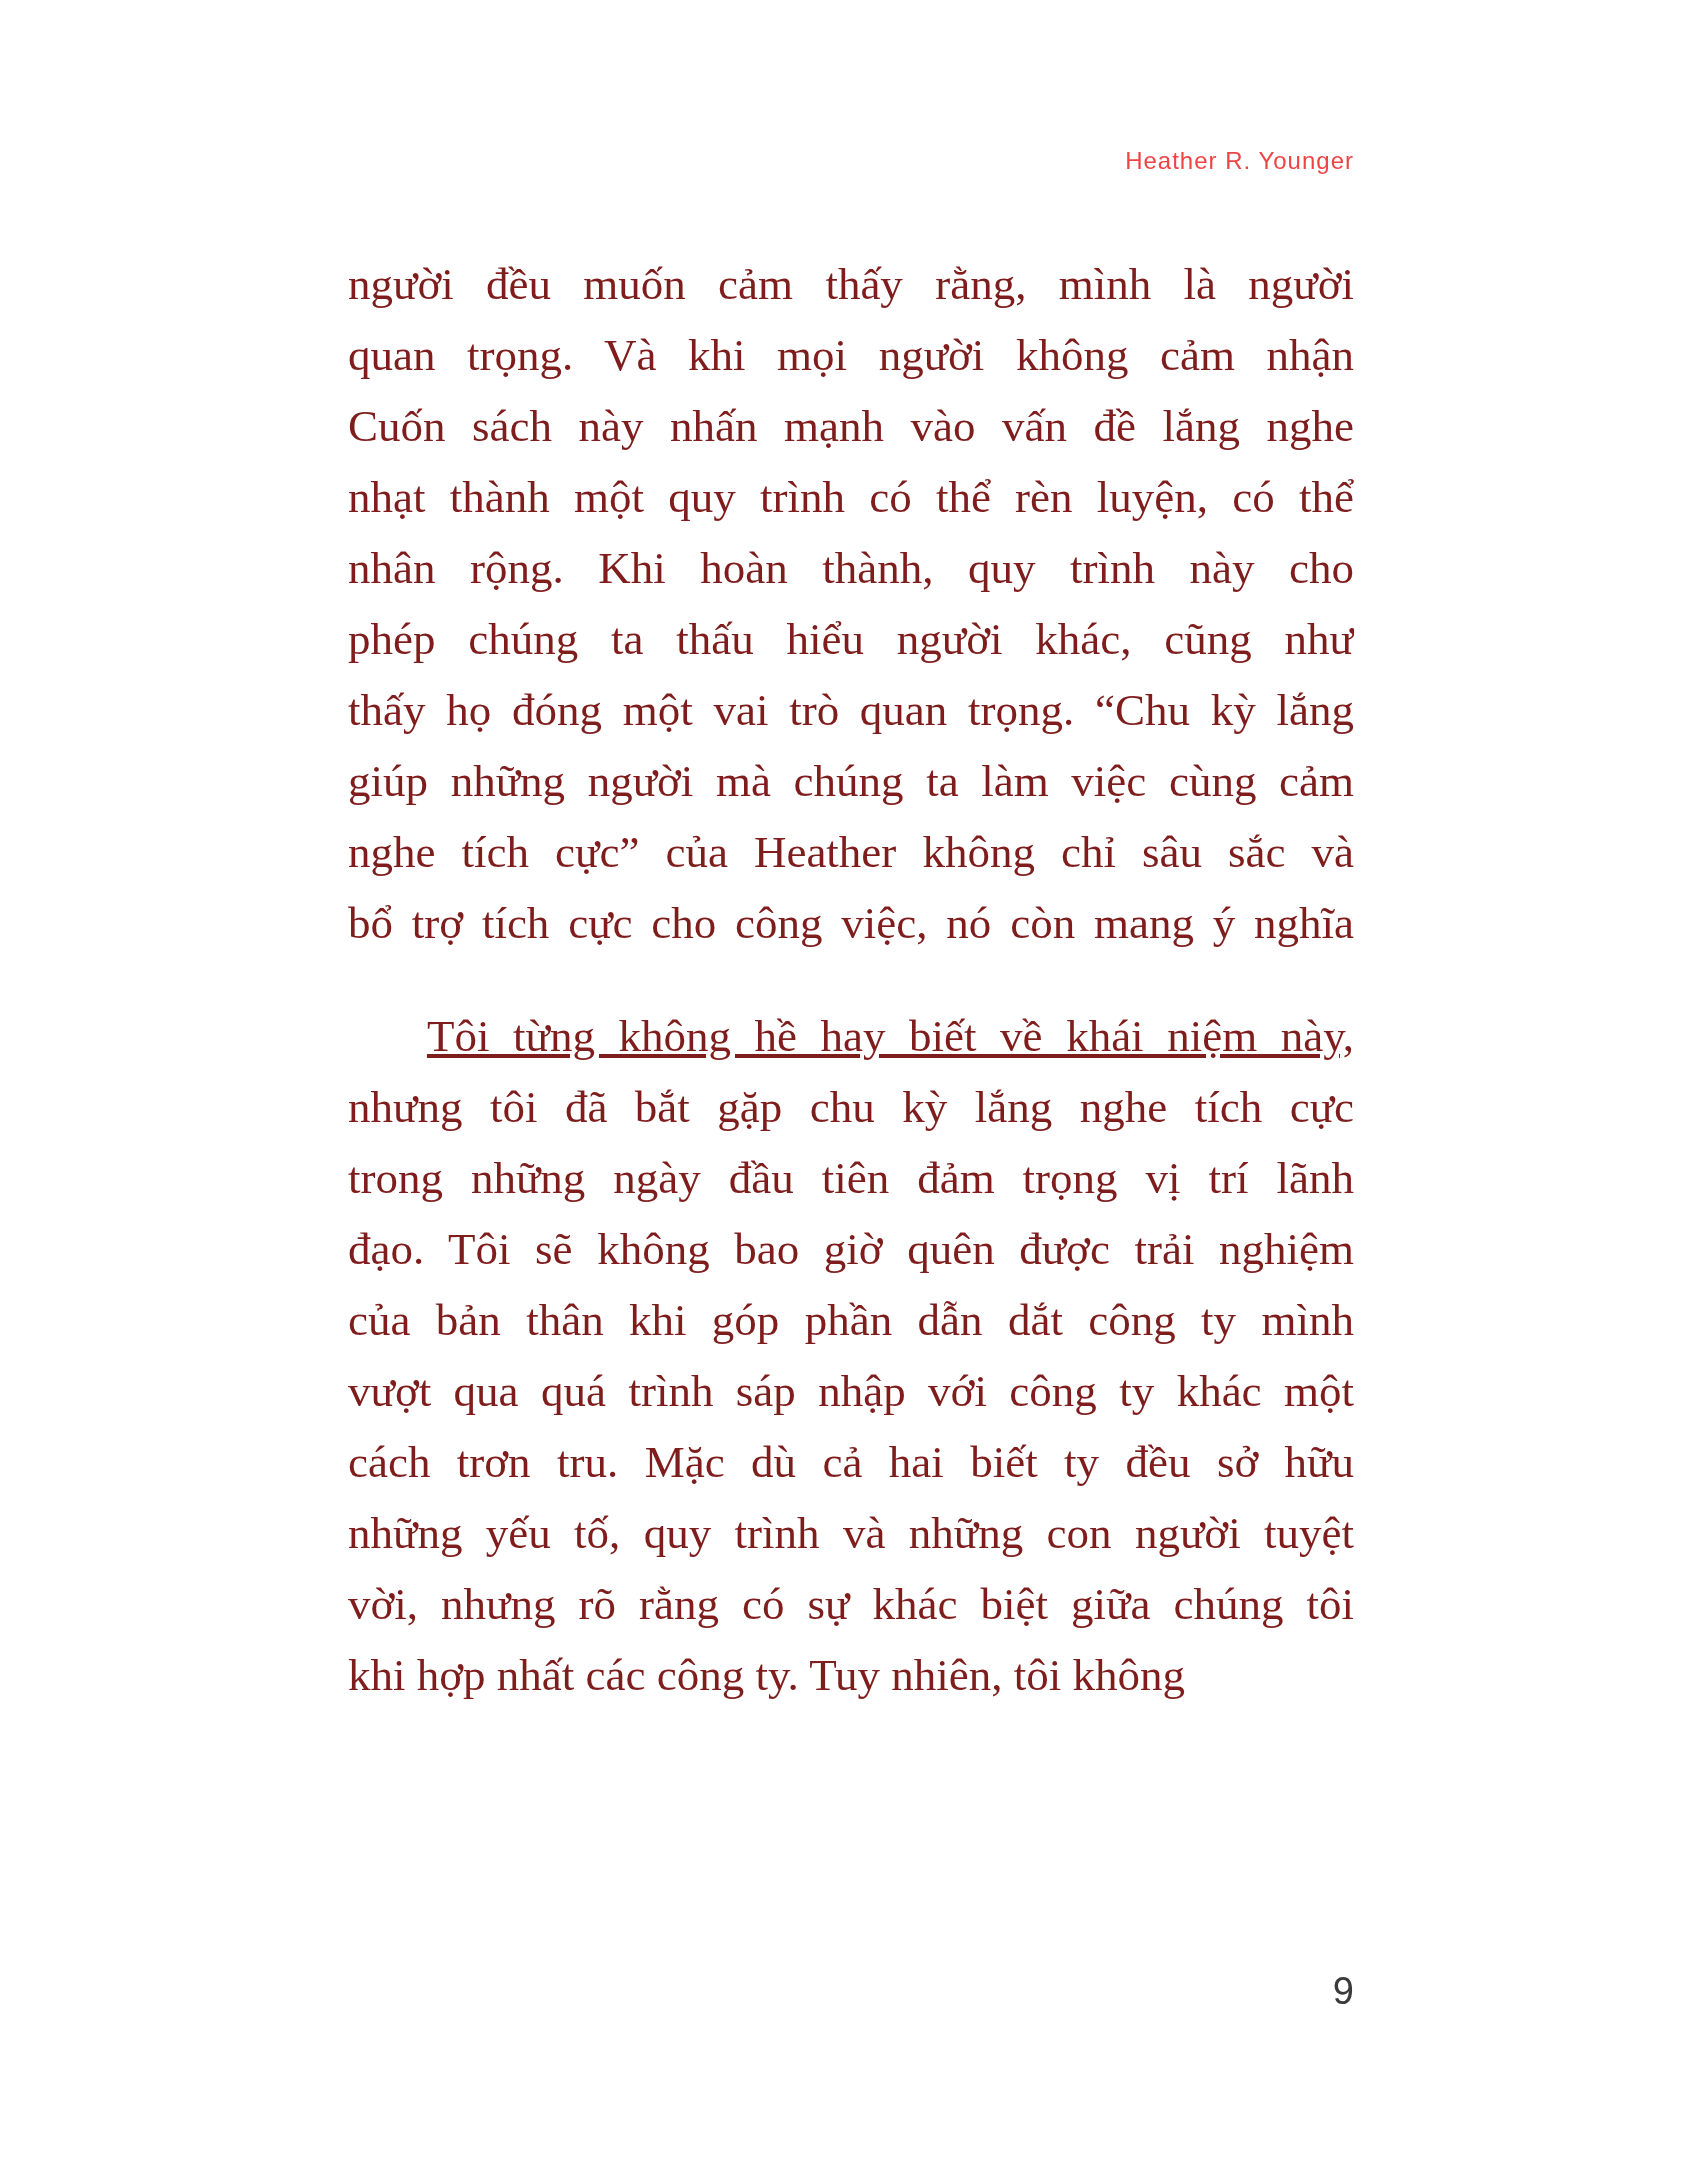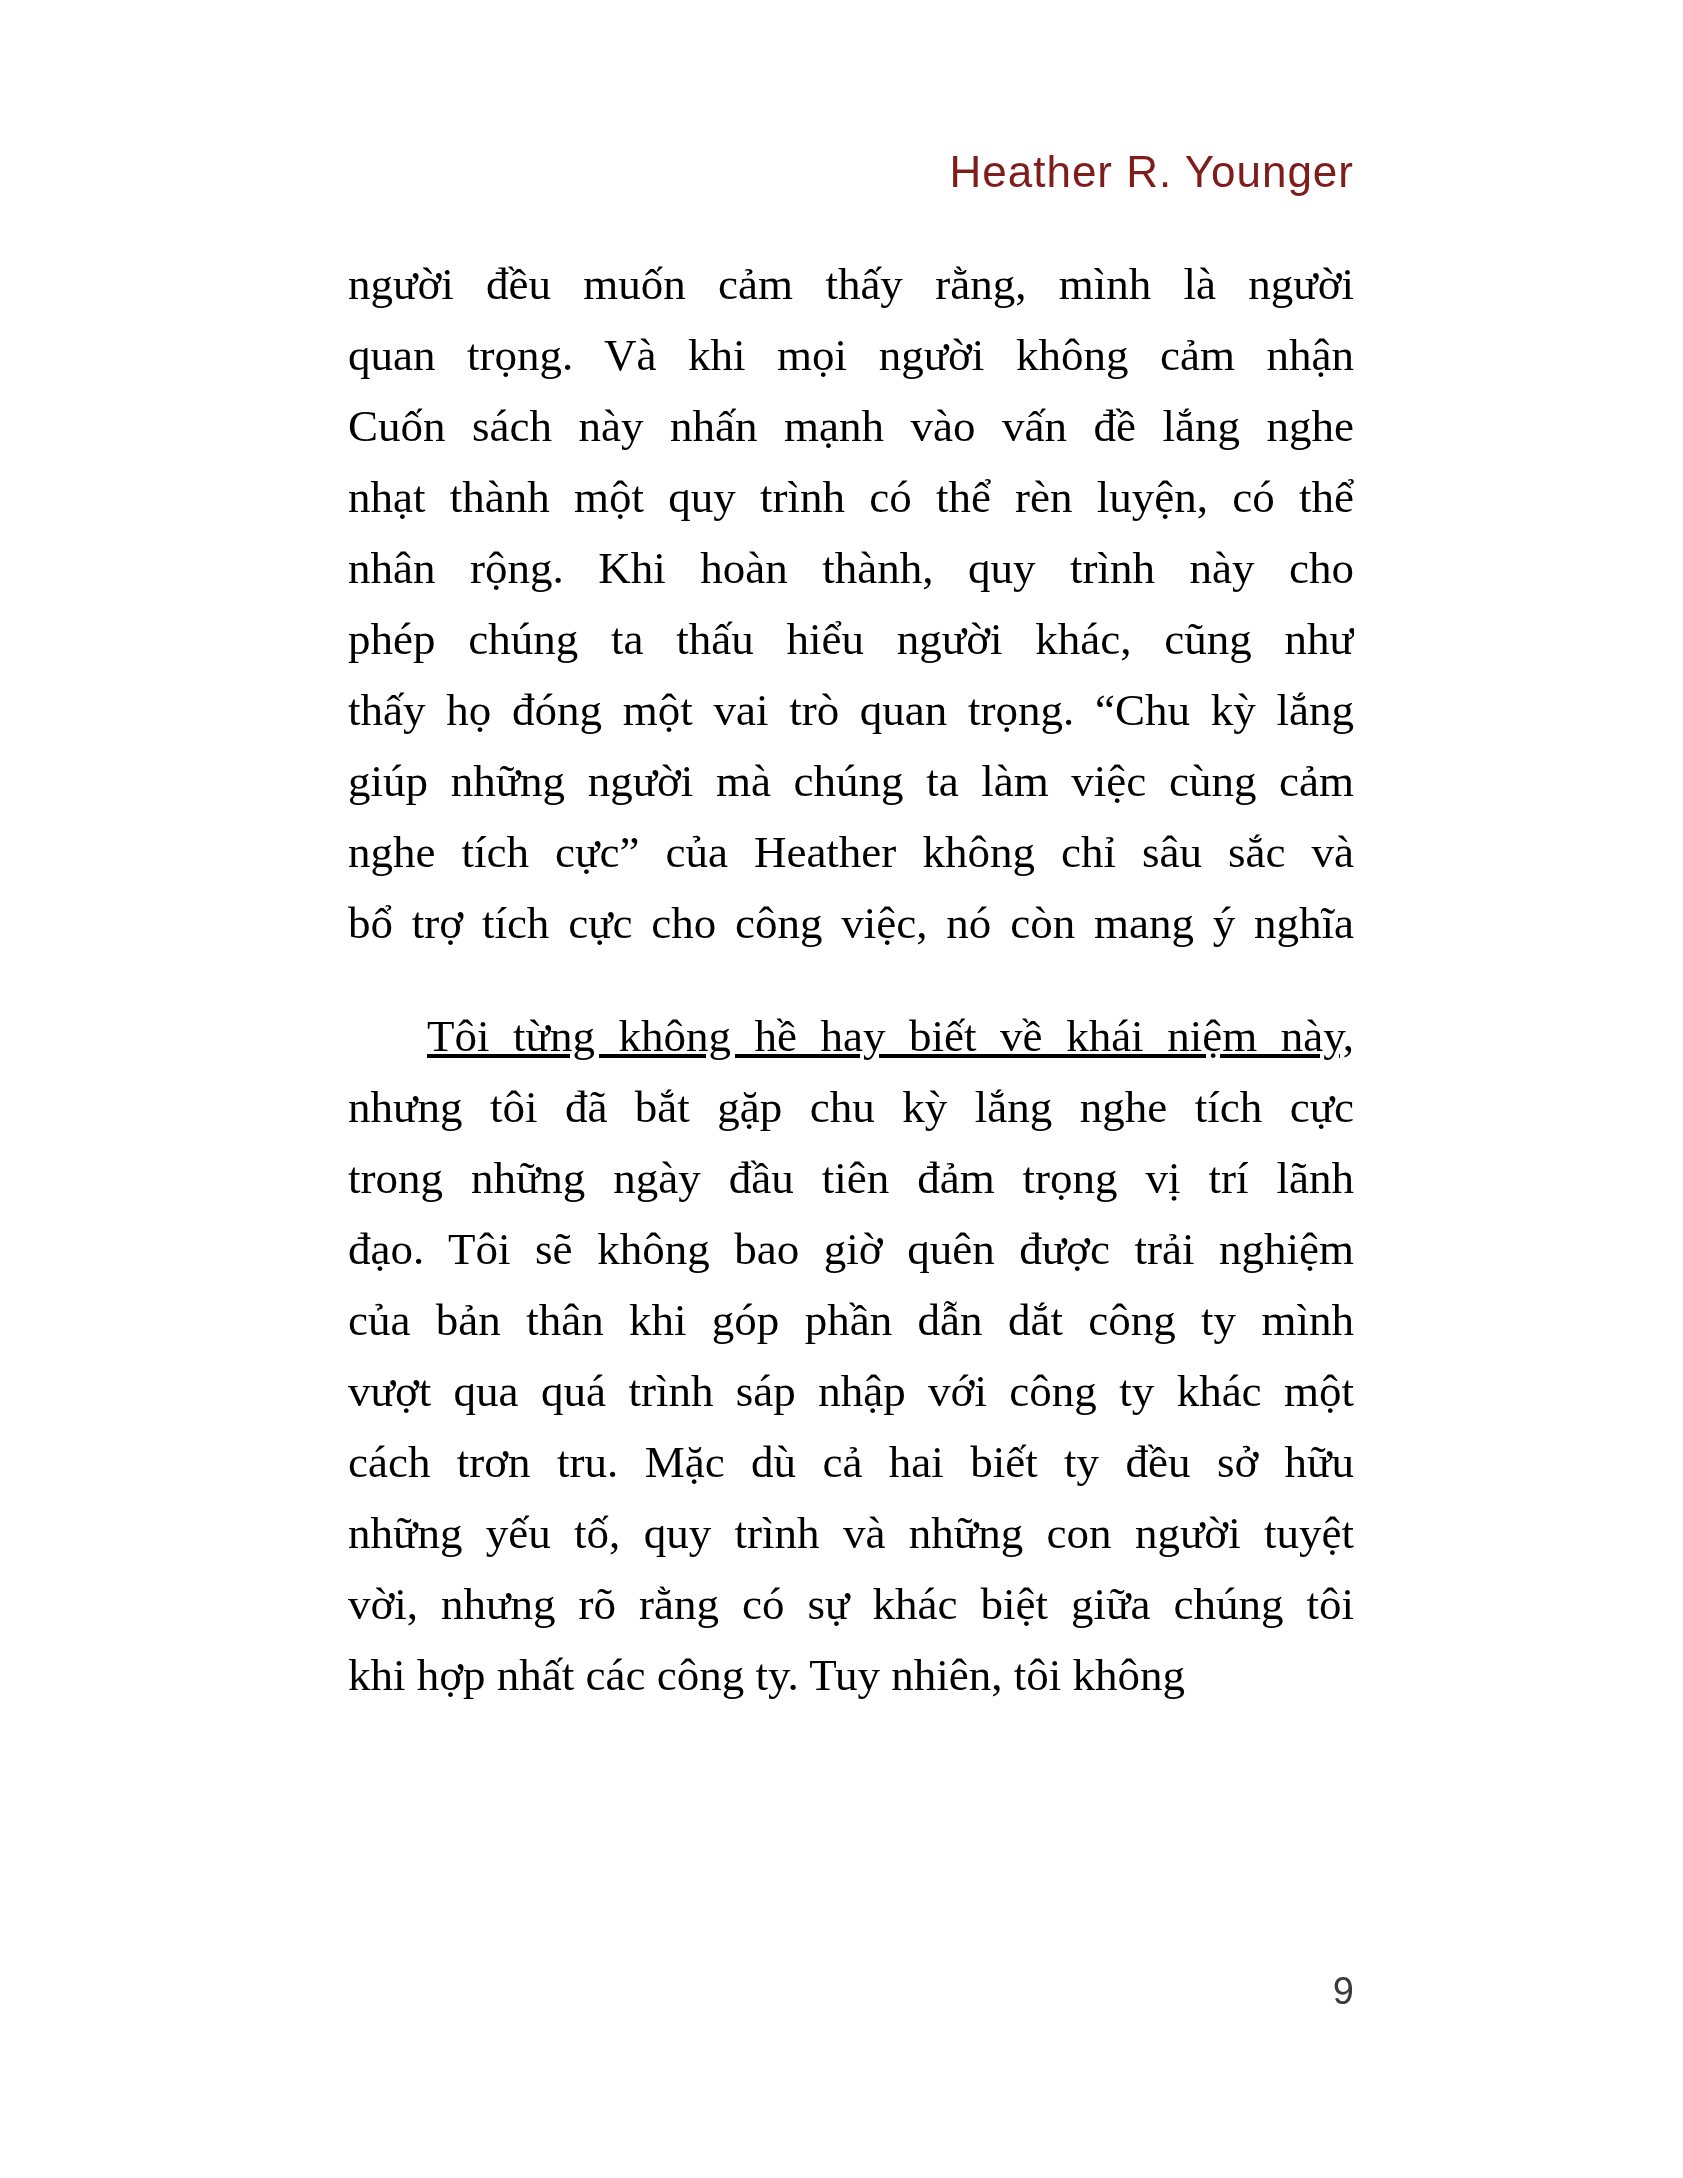--- a/index.html
+++ b/index.html
@@ -14,30 +14,30 @@
     overflow: hidden;
     font-family: "Liberation Serif", serif;
   }
   .running-head {
     position: absolute;
     top: 147px;
     left: 348px;
     width: 1006px;
     text-align: right;
     font-family: "Liberation Sans", sans-serif;
-    font-size: 44px;
+    font-size: 24px;
     letter-spacing: 1px;
-    color: #7f1d1d;
+    color: #ef4444;
   }
   .text-block {
     position: absolute;
     top: 249px;
     left: 348px;
     width: 1006px;
-    color: #000000;
+    color: #7f1d1d;
   }
   .paragraph {
     margin: 0;
   }
   .paragraph + .paragraph {
     margin-top: 42px;
   }
   .line {
     font-size: 45px;
     line-height: 71px;

